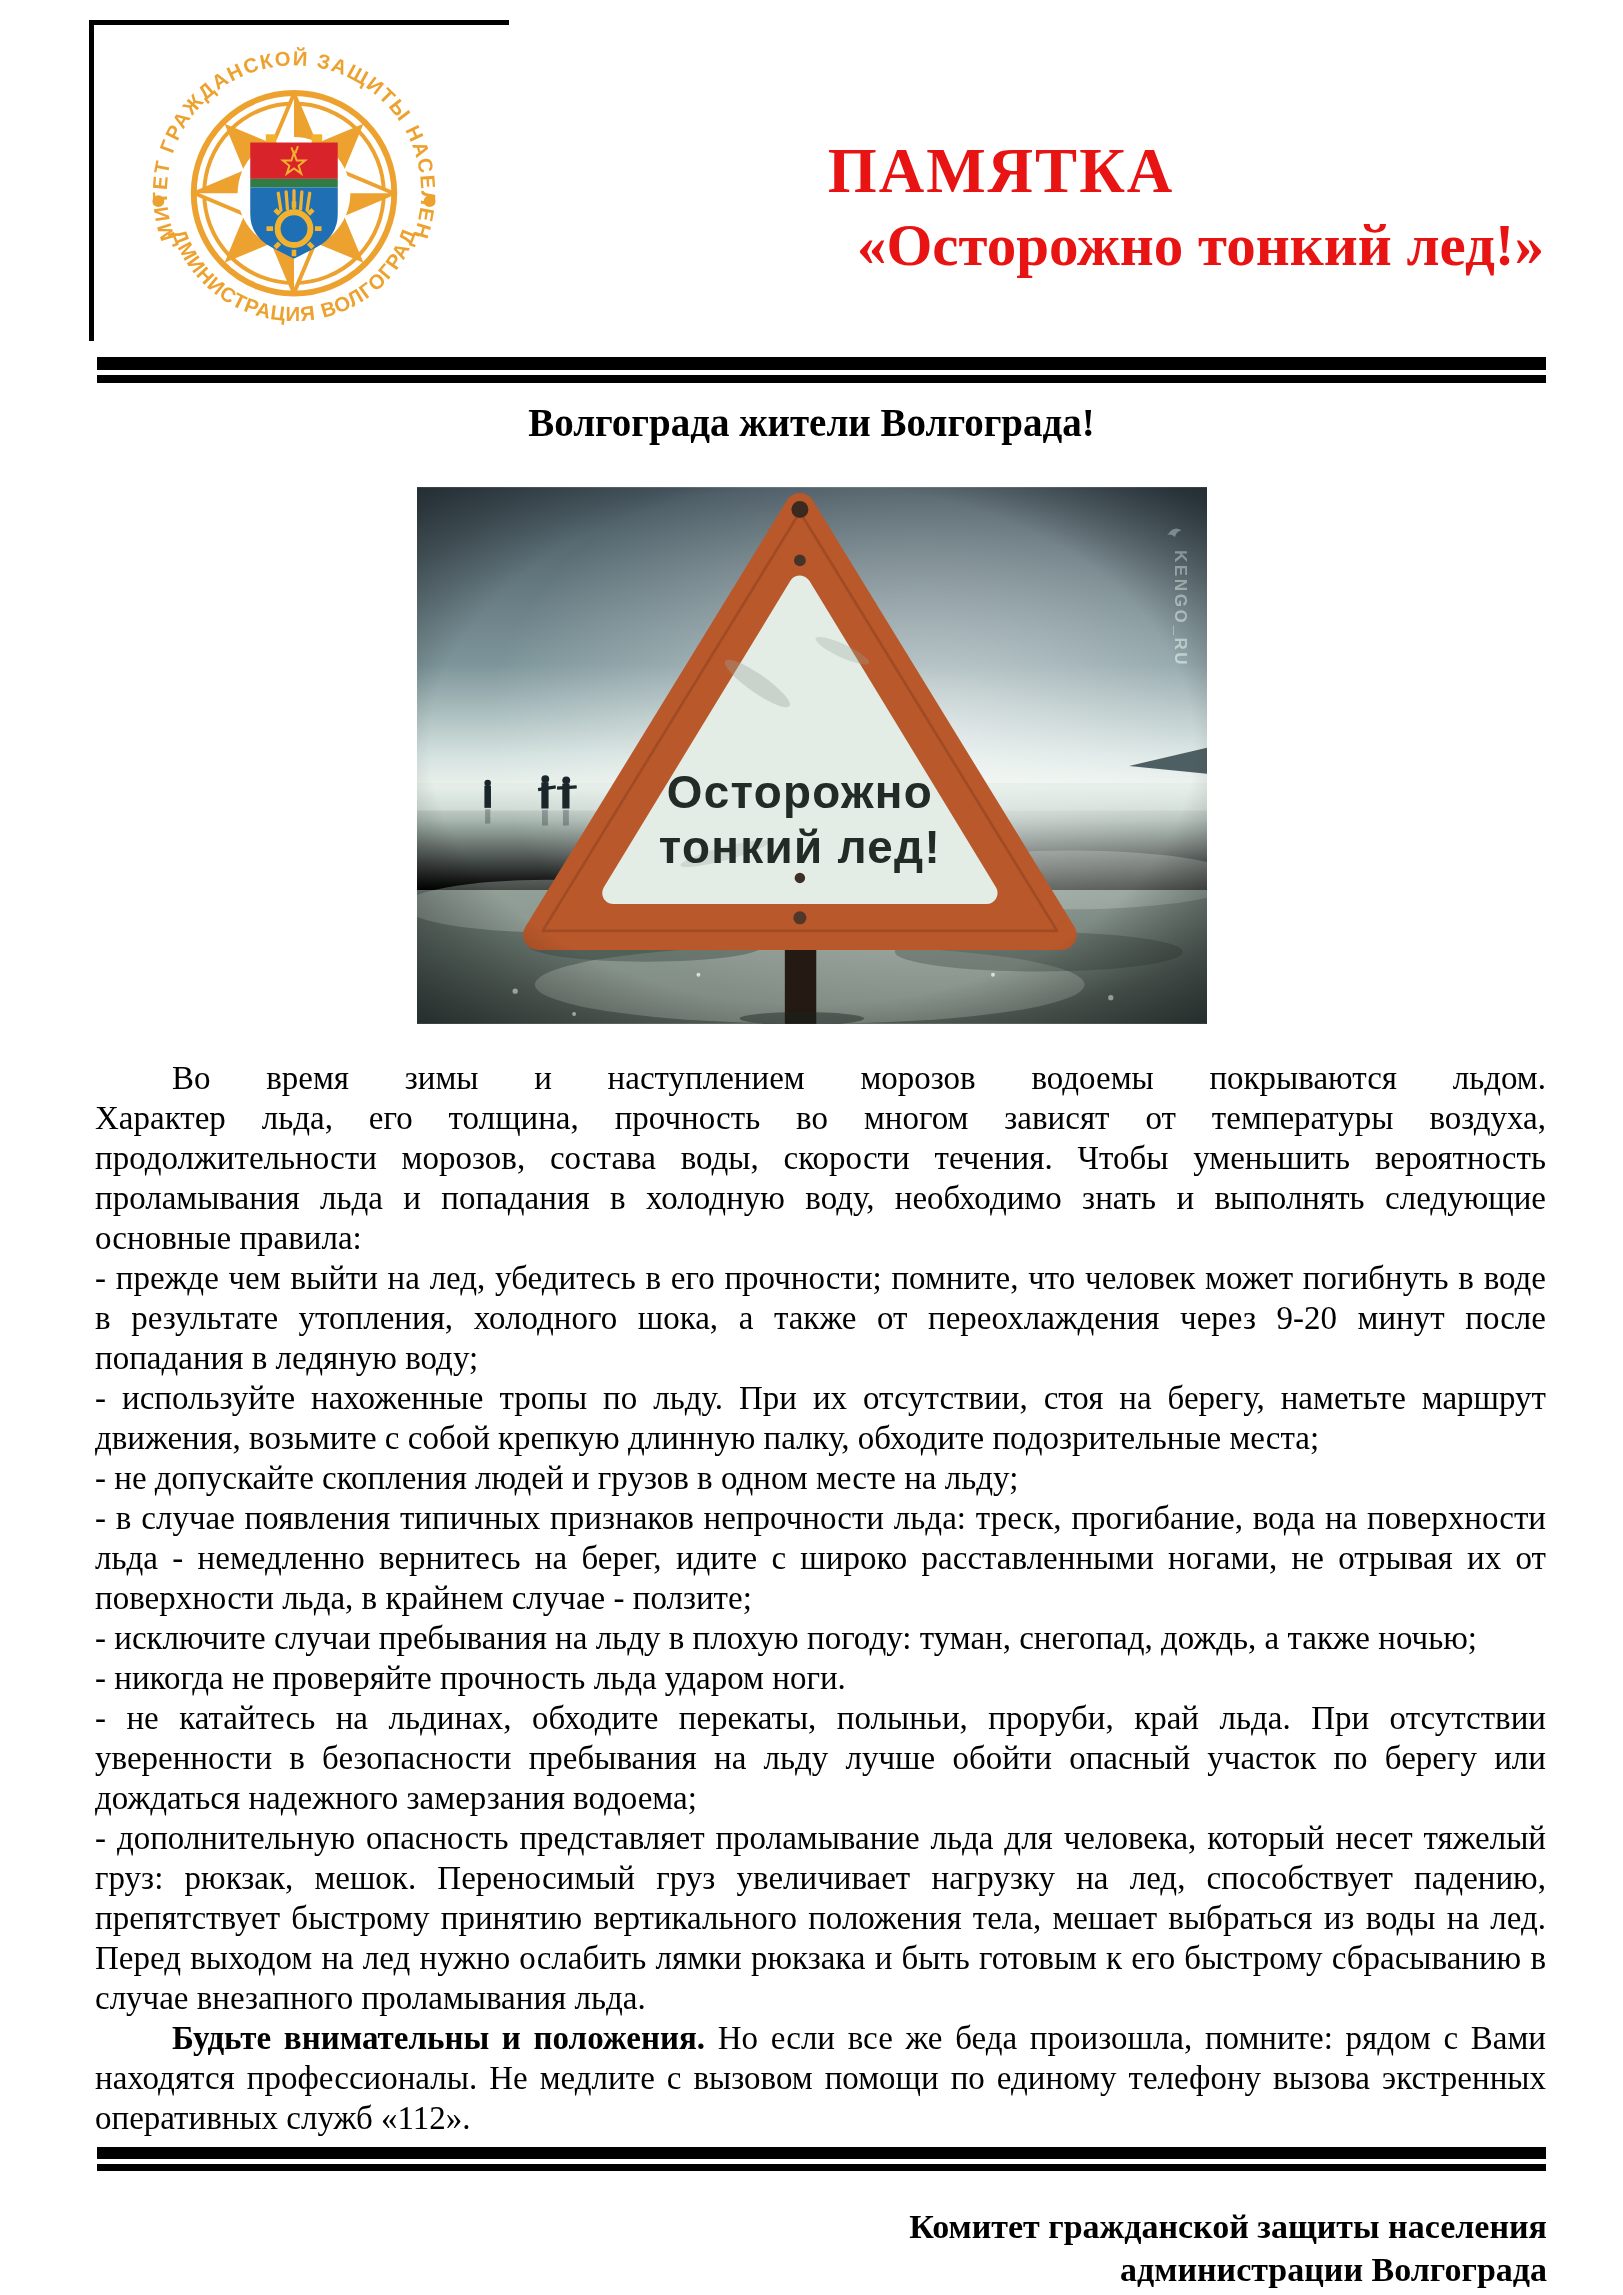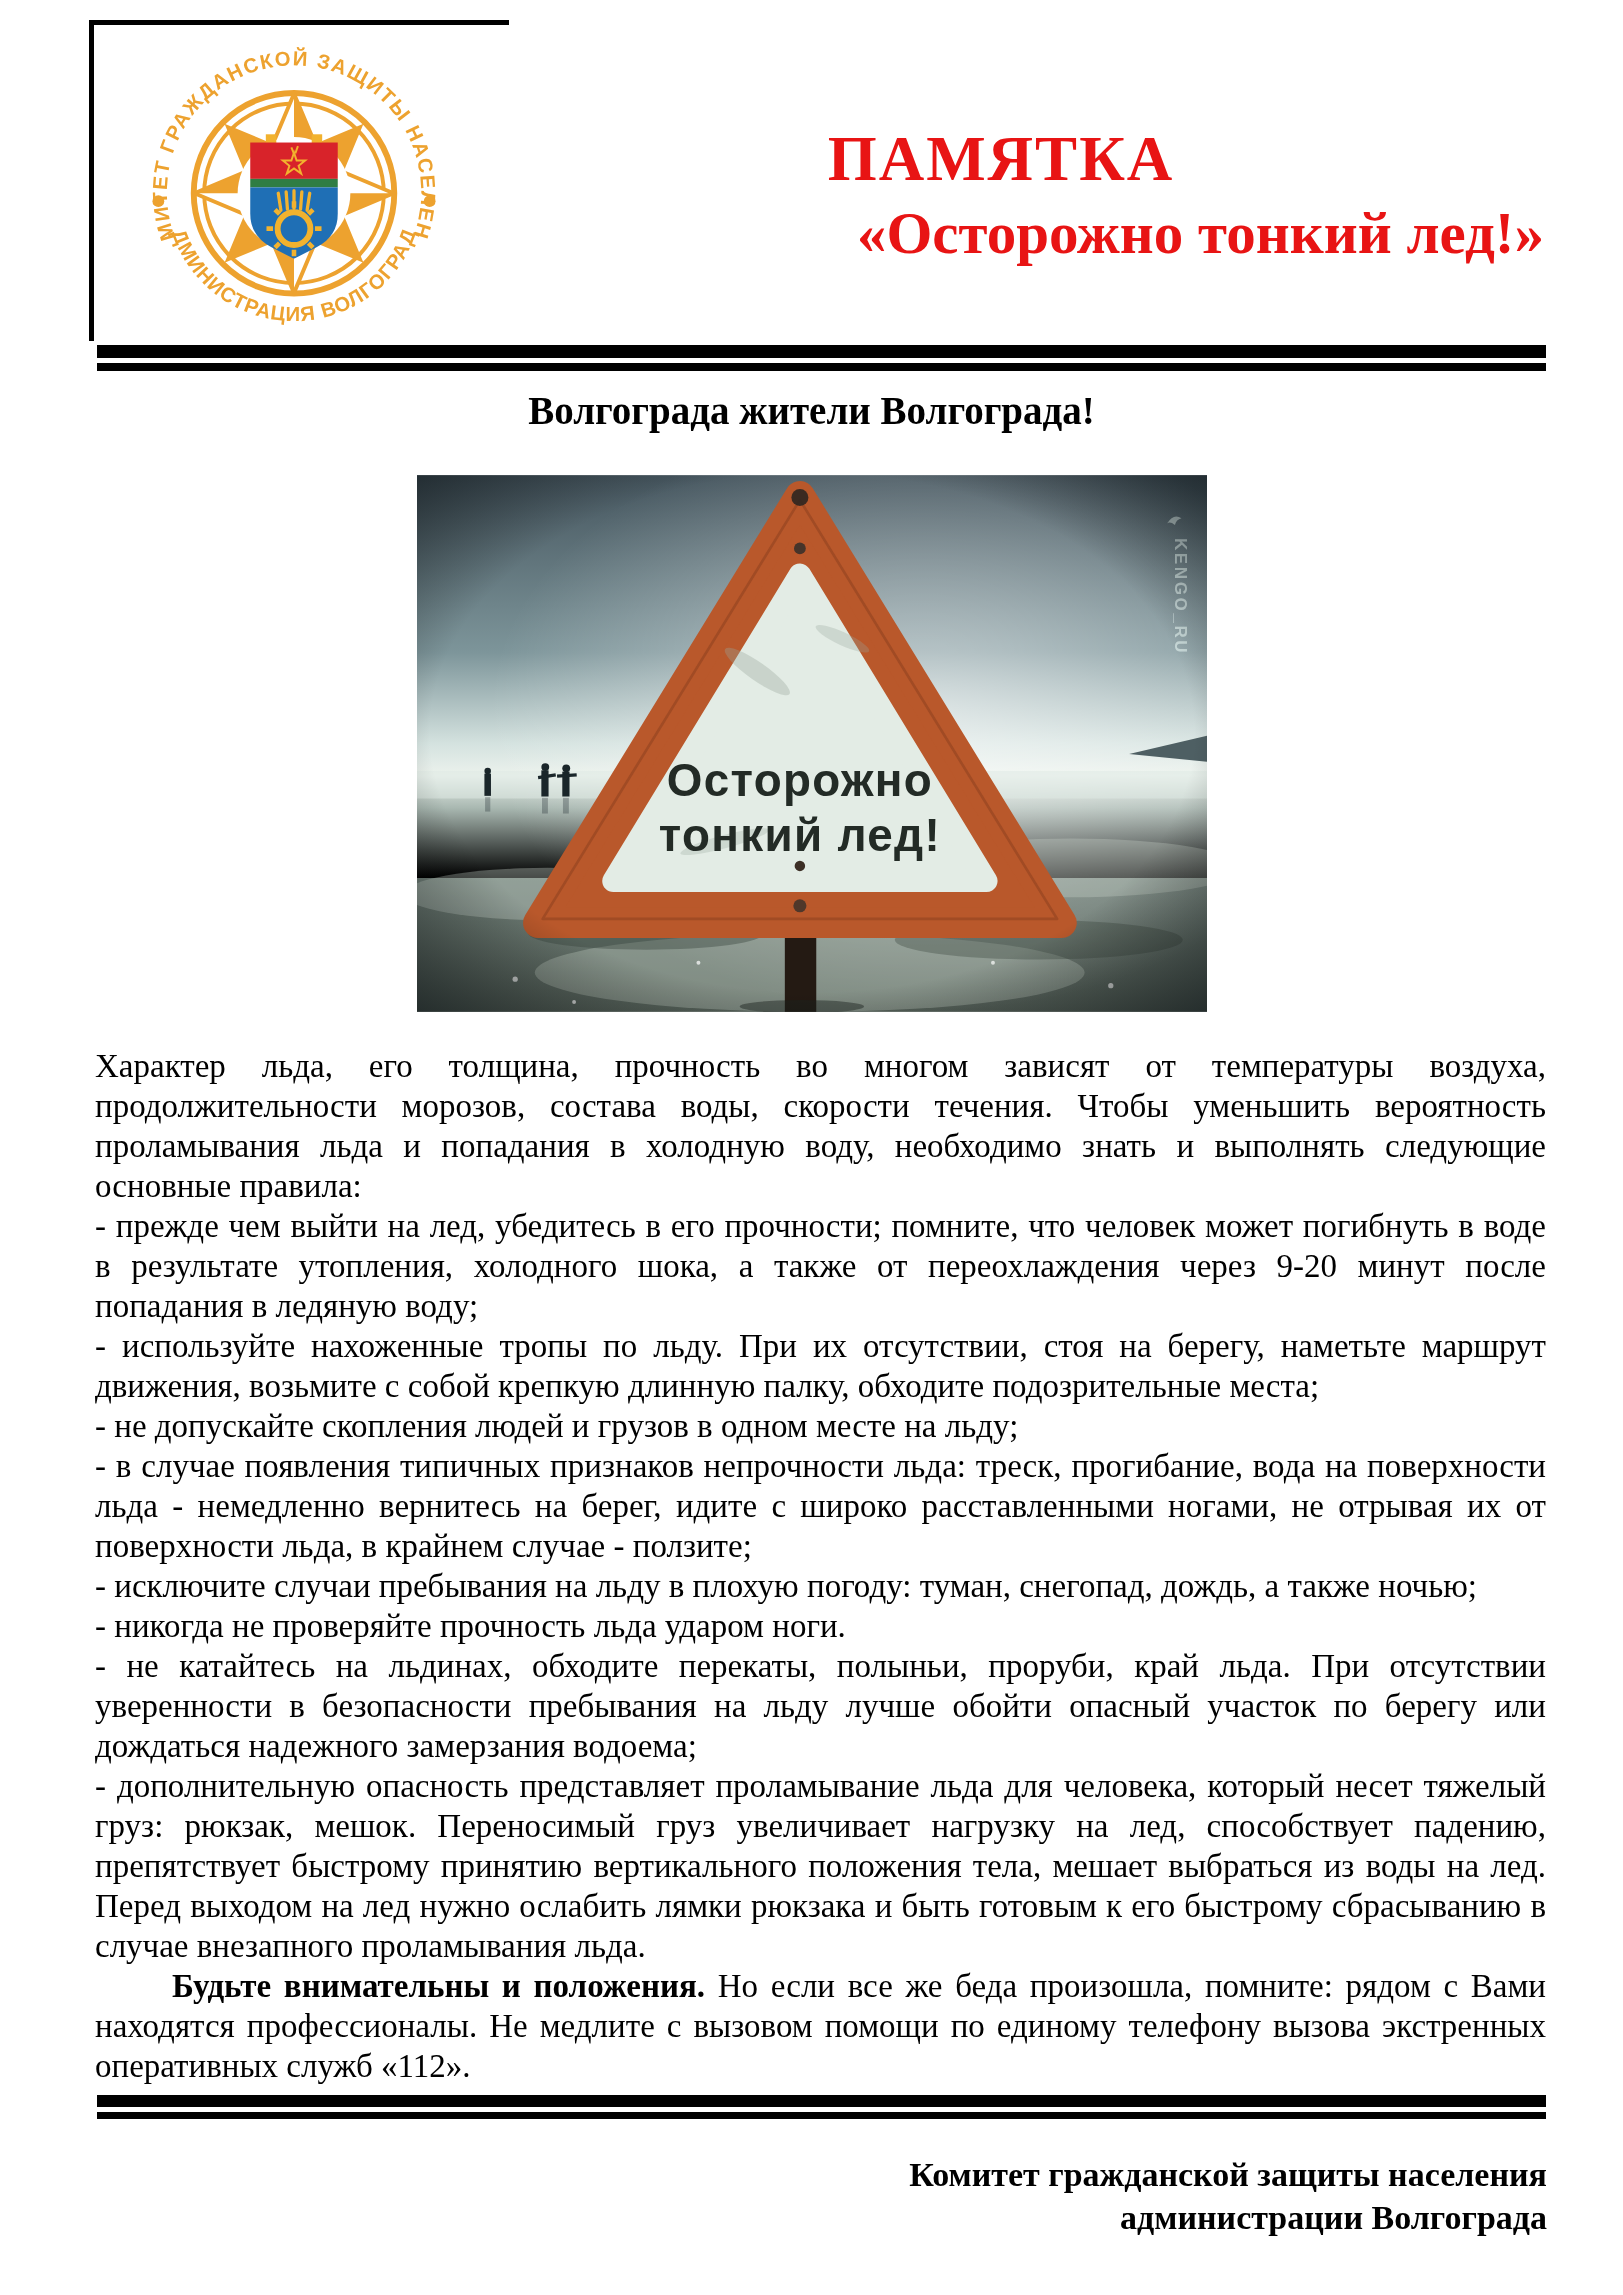--- a/index.html
+++ b/index.html
@@ -5,21 +5,21 @@
   html,body{margin:0;padding:0;background:#777;}
   .page{position:relative;width:1623px;height:2295px;background:#ffffff;margin:0 auto;
         font-family:"Liberation Serif",serif;color:#000;overflow:hidden;}
 
   
   .logo-frame{position:absolute;left:89px;top:19.6px;width:420px;height:321px;
               border-top:5.9px solid #000;border-left:5.9px solid #000;box-sizing:border-box;}
   .logo-frame svg{display:block;margin:11.8px 0 0 46px;}
 
   
-  .titles{margin:0 79px 0 458px;padding-top:124px;text-align:center;font-weight:bold;}
+  .titles{margin:12px 79px 0 458px;padding-top:124px;text-align:center;font-weight:bold;}
   .title{font-size:63px;line-height:71px;letter-spacing:2px;}
   .subtitle{font-size:59px;line-height:77px;text-align:right;}
 
   
   .sep{height:26px;margin:0 77px 0 97px;
        background:linear-gradient(#000 0 13px,rgba(0,0,0,0) 13px 18.3px,#000 18.3px 26px);}
   .sep1{margin-top:73px;}
   .sep2{height:24px;margin-top:9.2px;
        background:linear-gradient(#000 0 11.8px,rgba(0,0,0,0) 11.8px 17px,#000 17px 24px);}
 
@@ -203,20 +203,21 @@
       <g opacity="0.75">
         <path d="M1146,74 q10,-16 22,-8 q-8,2 -10,10 q-8,-6 -12,-2 Z" fill="#d8e8e6"></path>
         <text x="1158" y="96" transform="rotate(90 1158 96)" font-family="Liberation Sans, sans-serif" font-weight="bold" font-size="26" fill="#d8e8e6" letter-spacing="4">KENGO_RU</text>
       </g>
 
       <rect width="1207" height="820" fill="url(#vign)"></rect>
     </svg>
   </div>
 
   <div class="bodytext">
+    <p class="lead">Во время  зимы и наступлением морозов водоемы покрываются льдом.</p>
     <p>Характер льда, его толщина, прочность во многом зависят от температуры воздуха, продолжительности морозов, состава воды, скорости течения. Чтобы уменьшить вероятность проламывания льда и попадания в холодную воду, необходимо знать и выполнять следующие основные правила:</p>
     <p>-  прежде чем выйти на лед, убедитесь в его прочности; помните, что человек может погибнуть в воде в результате утопления, холодного шока, а также от переохлаждения через 9-20 минут после попадания в ледяную воду;</p>
     <p>-  используйте нахоженные тропы по льду. При их отсутствии, стоя на берегу, наметьте маршрут движения, возьмите с собой крепкую длинную палку, обходите подозрительные места;</p>
     <p>-  не допускайте скопления людей и грузов в одном месте на льду;</p>
     <p>- в случае появления типичных признаков непрочности льда: треск, прогибание, вода на поверхности льда - немедленно вернитесь на берег, идите с широко расставленными ногами, не отрывая их от поверхности льда, в крайнем случае - ползите;</p>
     <p>-  исключите случаи пребывания на льду в плохую погоду: туман, снегопад, дождь, а также ночью;</p>
     <p>-  никогда не проверяйте прочность льда ударом ноги.</p>
     <p>- не катайтесь на льдинах, обходите перекаты, полыньи, проруби, край льда. При отсутствии уверенности в безопасности пребывания на льду лучше обойти опасный участок по берегу или дождаться надежного замерзания водоема;</p>
     <p>- дополнительную опасность представляет проламывание льда для человека, который несет тяжелый груз: рюкзак, мешок. Переносимый груз увеличивает нагрузку на лед, способствует падению, препятствует быстрому принятию вертикального положения тела, мешает выбраться из воды на лед. Перед выходом на лед нужно ослабить лямки рюкзака и быть готовым к его быстрому сбрасыванию в случае внезапного проламывания льда.</p>
     <p class="closing"><b>Будьте внимательны и положения.</b><span>  Но если все же беда произошла, помните: рядом с Вами находятся профессионалы. Не медлите с вызовом помощи по единому телефону вызова экстренных оперативных служб «112».</span></p>

